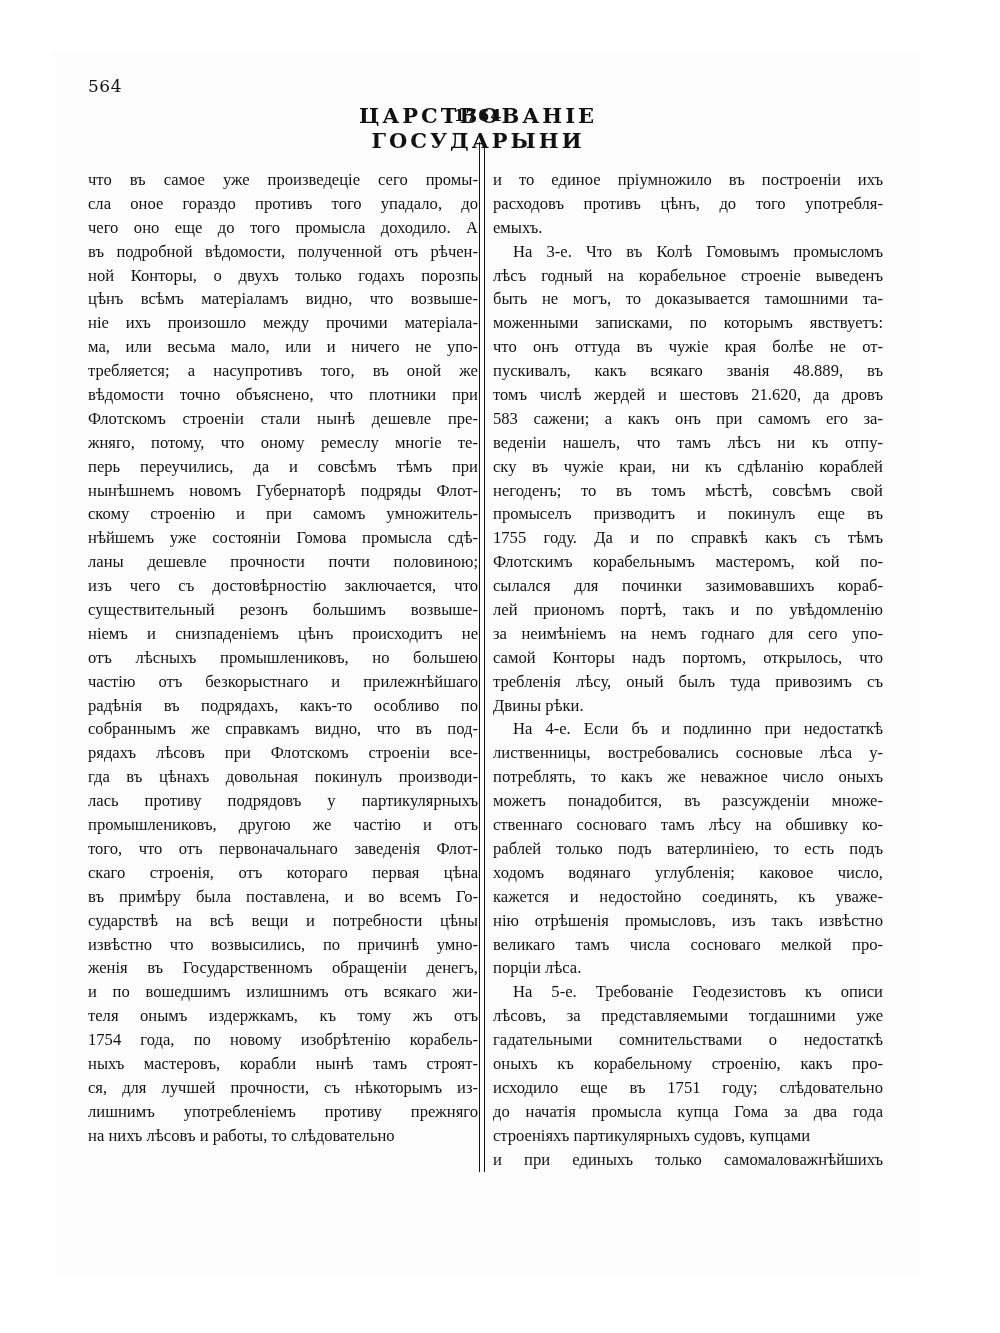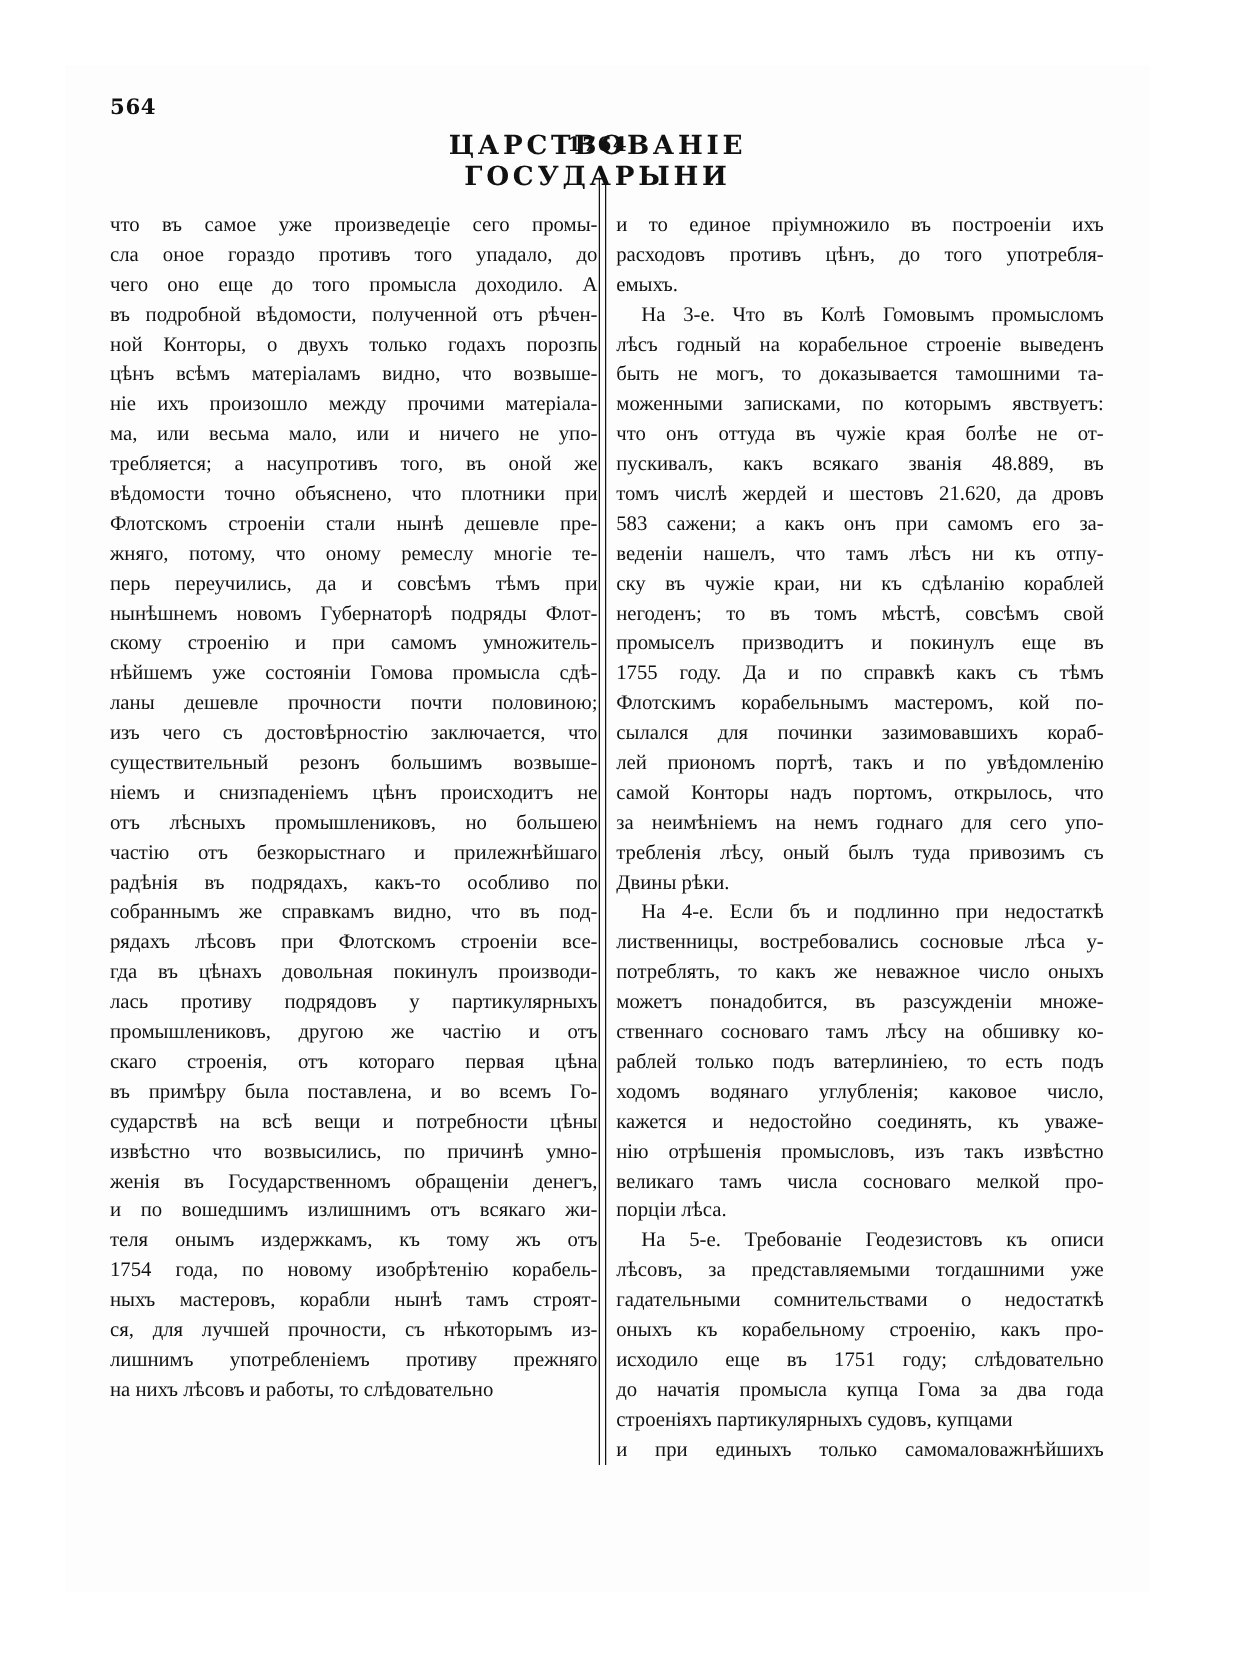--- a/index.html
+++ b/index.html
@@ -3,21 +3,21 @@
   <meta charset="utf-8">
   <style>
     html, body { margin: 0; padding: 0; background: #ffffff; }
     body { width: 1000px; height: 1333px; position: relative; overflow: hidden; }
     .page-panel {
       position: absolute; left: 52px; top: 52px; width: 868px; height: 1222px;
       background: #fdfdfd;
     }
     .page-number {
       position: absolute; left: 88px; top: 76px;
-      font-family: "DejaVu Serif", serif; font-weight: bold; font-size: 17px; color: #111;
+      font-family: "DejaVu Serif", serif; font-weight: normal; font-size: 17px; color: #111;
       letter-spacing: 0.5px;
     }
     .running-title {
       position: absolute; left: 268px; top: 73px; width: 420px; text-align: center;
       font-family: "DejaVu Serif", serif; font-weight: bold; font-size: 21px; color: #111;
       letter-spacing: 3px;
       margin-top: 30px;
     }
     .running-year {
       position: absolute; left: 268px; top: 106px; width: 420px; text-align: center;
@@ -72,20 +72,21 @@
     <span class="line">существительный резонъ большимъ возвыше-</span>
     <span class="line">ніемъ и снизпаденіемъ цѣнъ происходитъ не</span>
     <span class="line">отъ лѣсныхъ промышлениковъ, но большею</span>
     <span class="line">частію отъ безкорыстнаго и прилежнѣйшаго</span>
     <span class="line">радѣнія въ подрядахъ, какъ-то особливо по</span>
     <span class="line">собраннымъ же справкамъ видно, что въ под-</span>
     <span class="line">рядахъ лѣсовъ при Флотскомъ строеніи все-</span>
     <span class="line">гда въ цѣнахъ довольная покинулъ производи-</span>
     <span class="line">лась противу подрядовъ у партикулярныхъ</span>
     <span class="line">промышлениковъ, другою же частію и отъ</span>
+    <span class="line">того, что отъ первоначальнаго заведенія Флот-</span>
     <span class="line">скаго строенія, отъ котораго первая цѣна</span>
     <span class="line">въ примѣру была поставлена, и во всемъ Го-</span>
     <span class="line">сударствѣ на всѣ вещи и потребности цѣны</span>
     <span class="line">извѣстно что возвысились, по причинѣ умно-</span>
     <span class="line">женія въ Государственномъ обращеніи денегъ,</span>
     <span class="line">и по вошедшимъ излишнимъ отъ всякаго жи-</span>
     <span class="line">теля онымъ издержкамъ, къ тому жъ отъ</span>
     <span class="line">1754 года, по новому изобрѣтенію корабель-</span>
     <span class="line">ныхъ мастеровъ, корабли нынѣ тамъ строят-</span>
     <span class="line">ся, для лучшей прочности, съ нѣкоторымъ из-</span>
@@ -106,22 +107,22 @@
     <span class="line">томъ числѣ жердей и шестовъ 21.620, да дровъ</span>
     <span class="line">583 сажени; а какъ онъ при самомъ его за-</span>
     <span class="line">веденіи нашелъ, что тамъ лѣсъ ни къ отпу-</span>
     <span class="line">ску въ чужіе краи, ни къ сдѣланію кораблей</span>
     <span class="line">негоденъ; то въ томъ мѣстѣ, совсѣмъ свой</span>
     <span class="line">промыселъ призводитъ и покинулъ еще въ</span>
     <span class="line">1755 году. Да и по справкѣ какъ съ тѣмъ</span>
     <span class="line">Флотскимъ корабельнымъ мастеромъ, кой по-</span>
     <span class="line">сылался для починки зазимовавшихъ кораб-</span>
     <span class="line">лей приономъ портѣ, такъ и по увѣдомленію</span>
+    <span class="line">за неимѣніемъ на немъ годнаго для сего упо-</span>
     <span class="line">самой Конторы надъ портомъ, открылось, что</span>
-    <span class="line">за неимѣніемъ на немъ годнаго для сего упо-</span>
     <span class="line">требленія лѣсу, оный былъ туда привозимъ съ</span>
     <span class="line last">Двины рѣки.</span>
     <span class="line indent">На 4-е. Если бъ и подлинно при недостаткѣ</span>
     <span class="line">лиственницы, востребовались сосновые лѣса у-</span>
     <span class="line">потреблять, то какъ же неважное число оныхъ</span>
     <span class="line">можетъ понадобится, въ разсужденіи множе-</span>
     <span class="line">ственнаго сосноваго тамъ лѣсу на обшивку ко-</span>
     <span class="line">раблей только подъ ватерлиніею, то есть подъ</span>
     <span class="line">ходомъ водянаго углубленія; каковое число,</span>
     <span class="line">кажется и недостойно соединять, къ уваже-</span>

